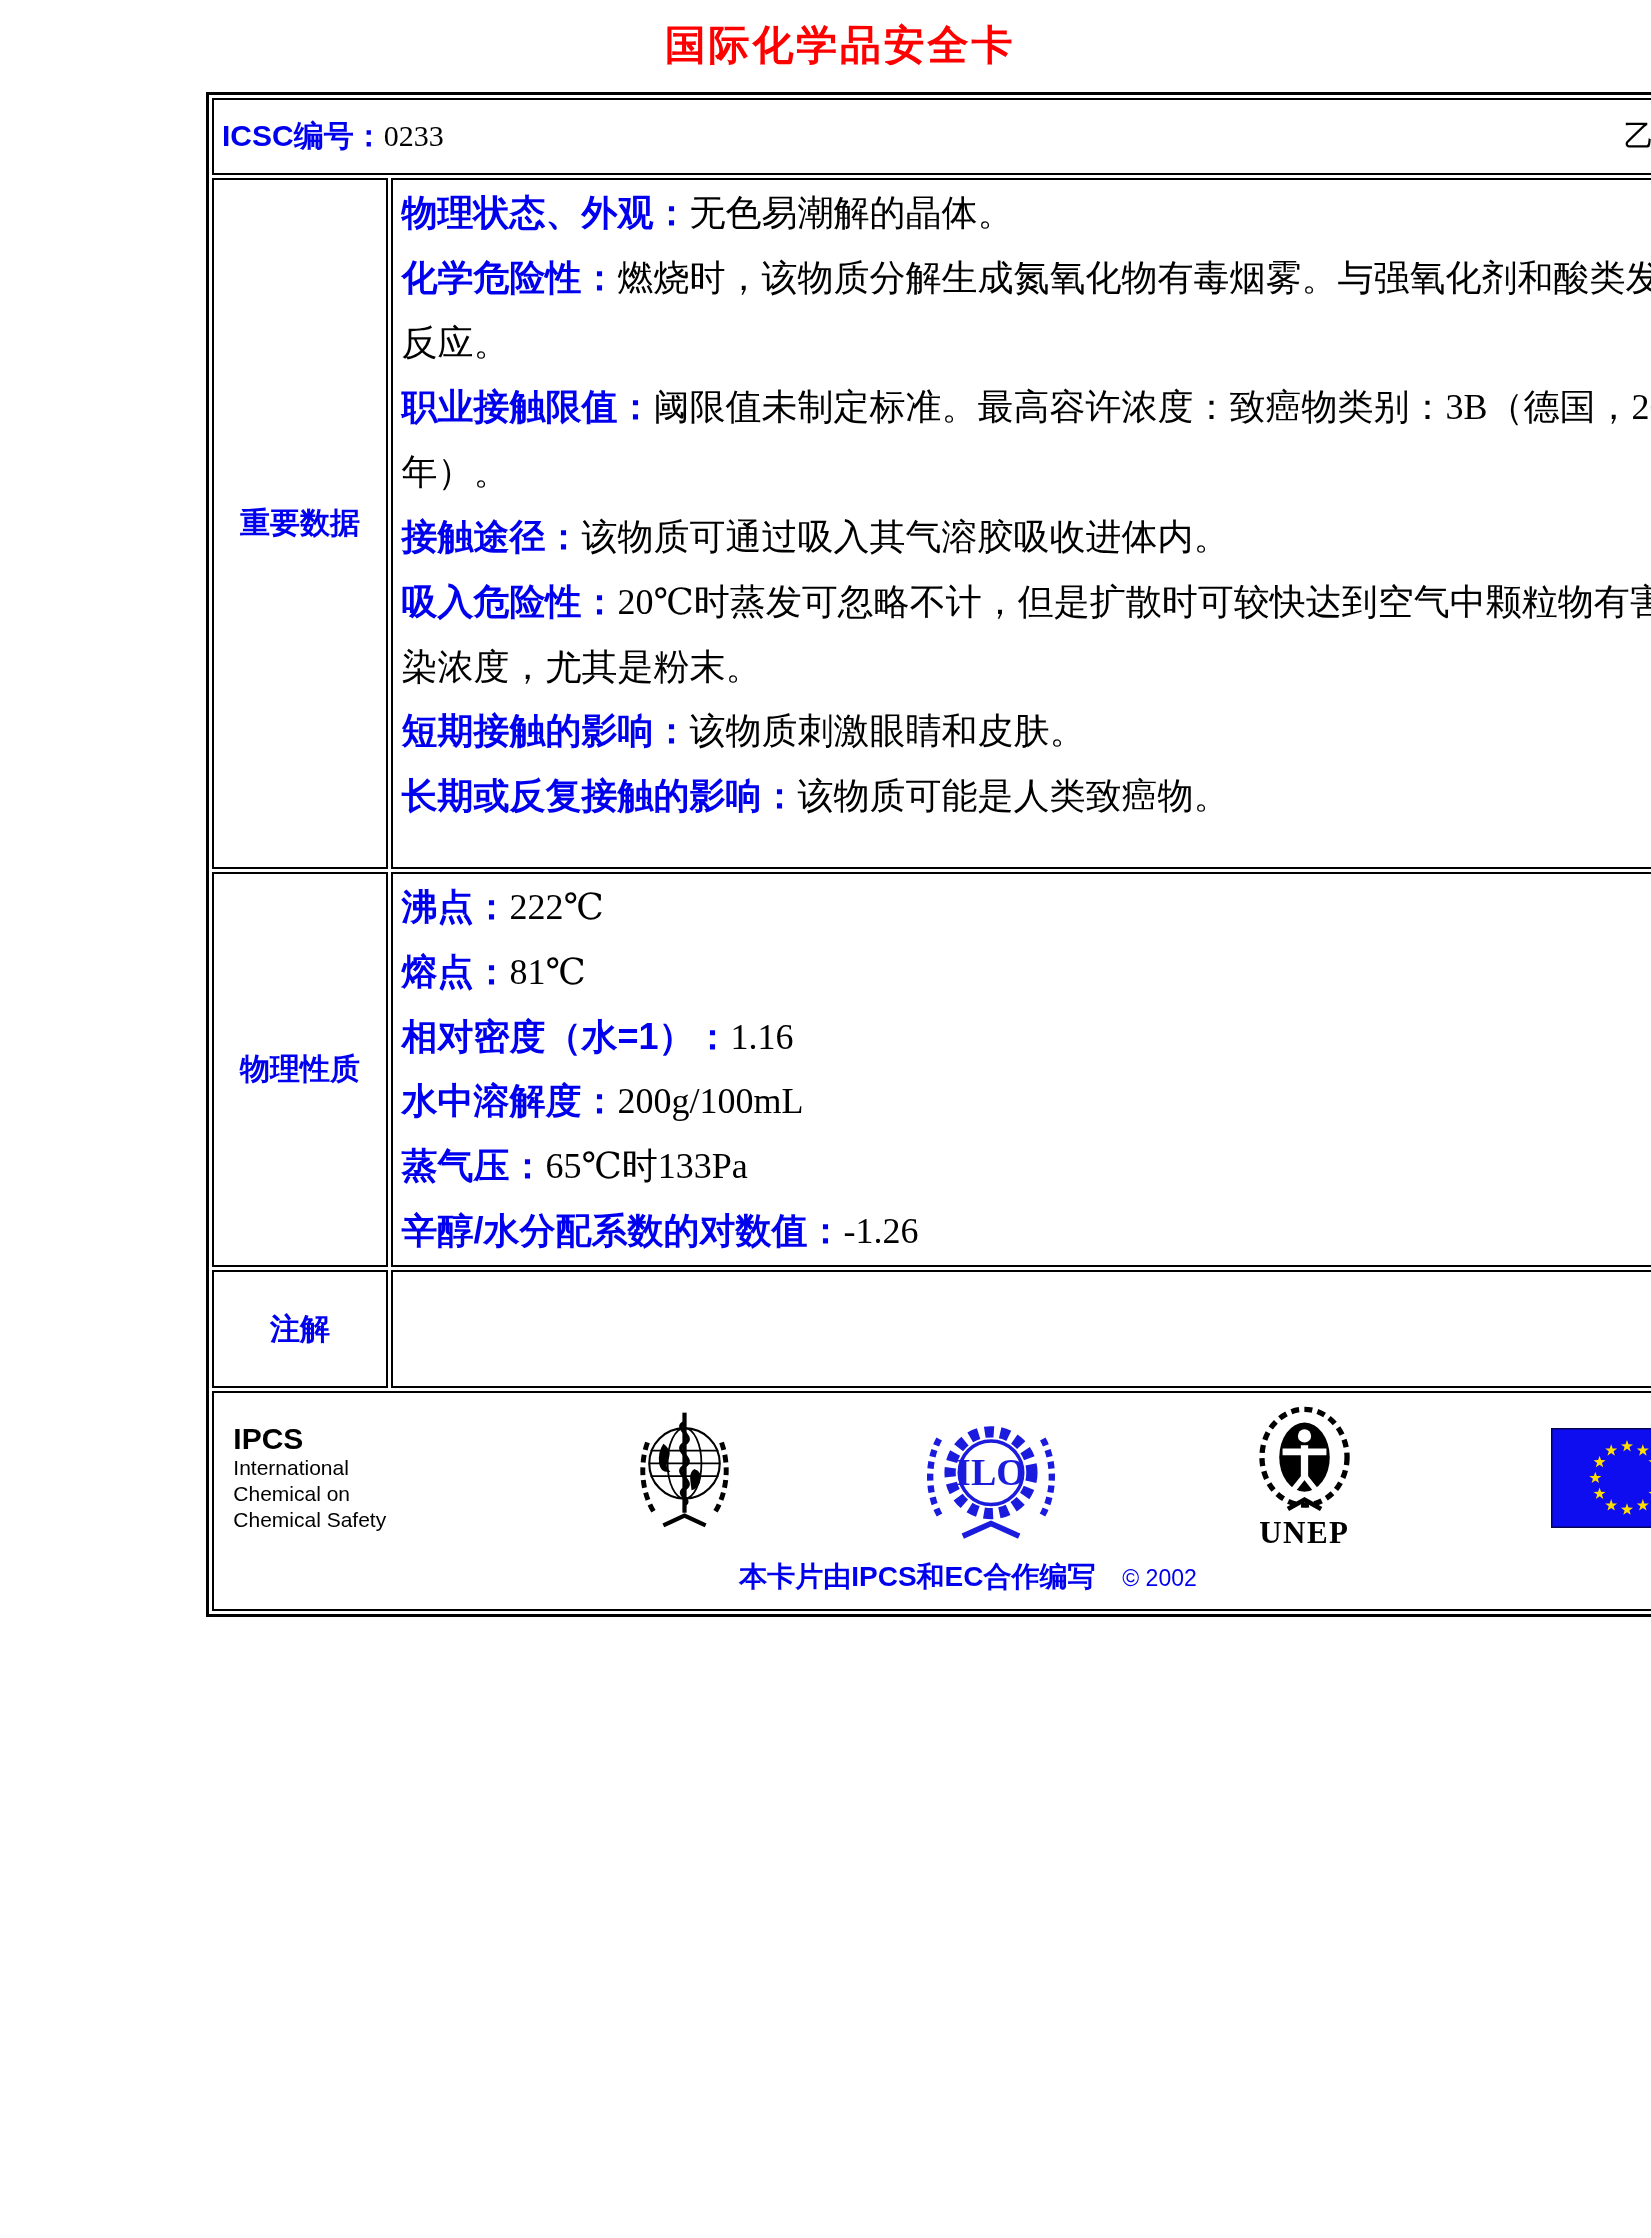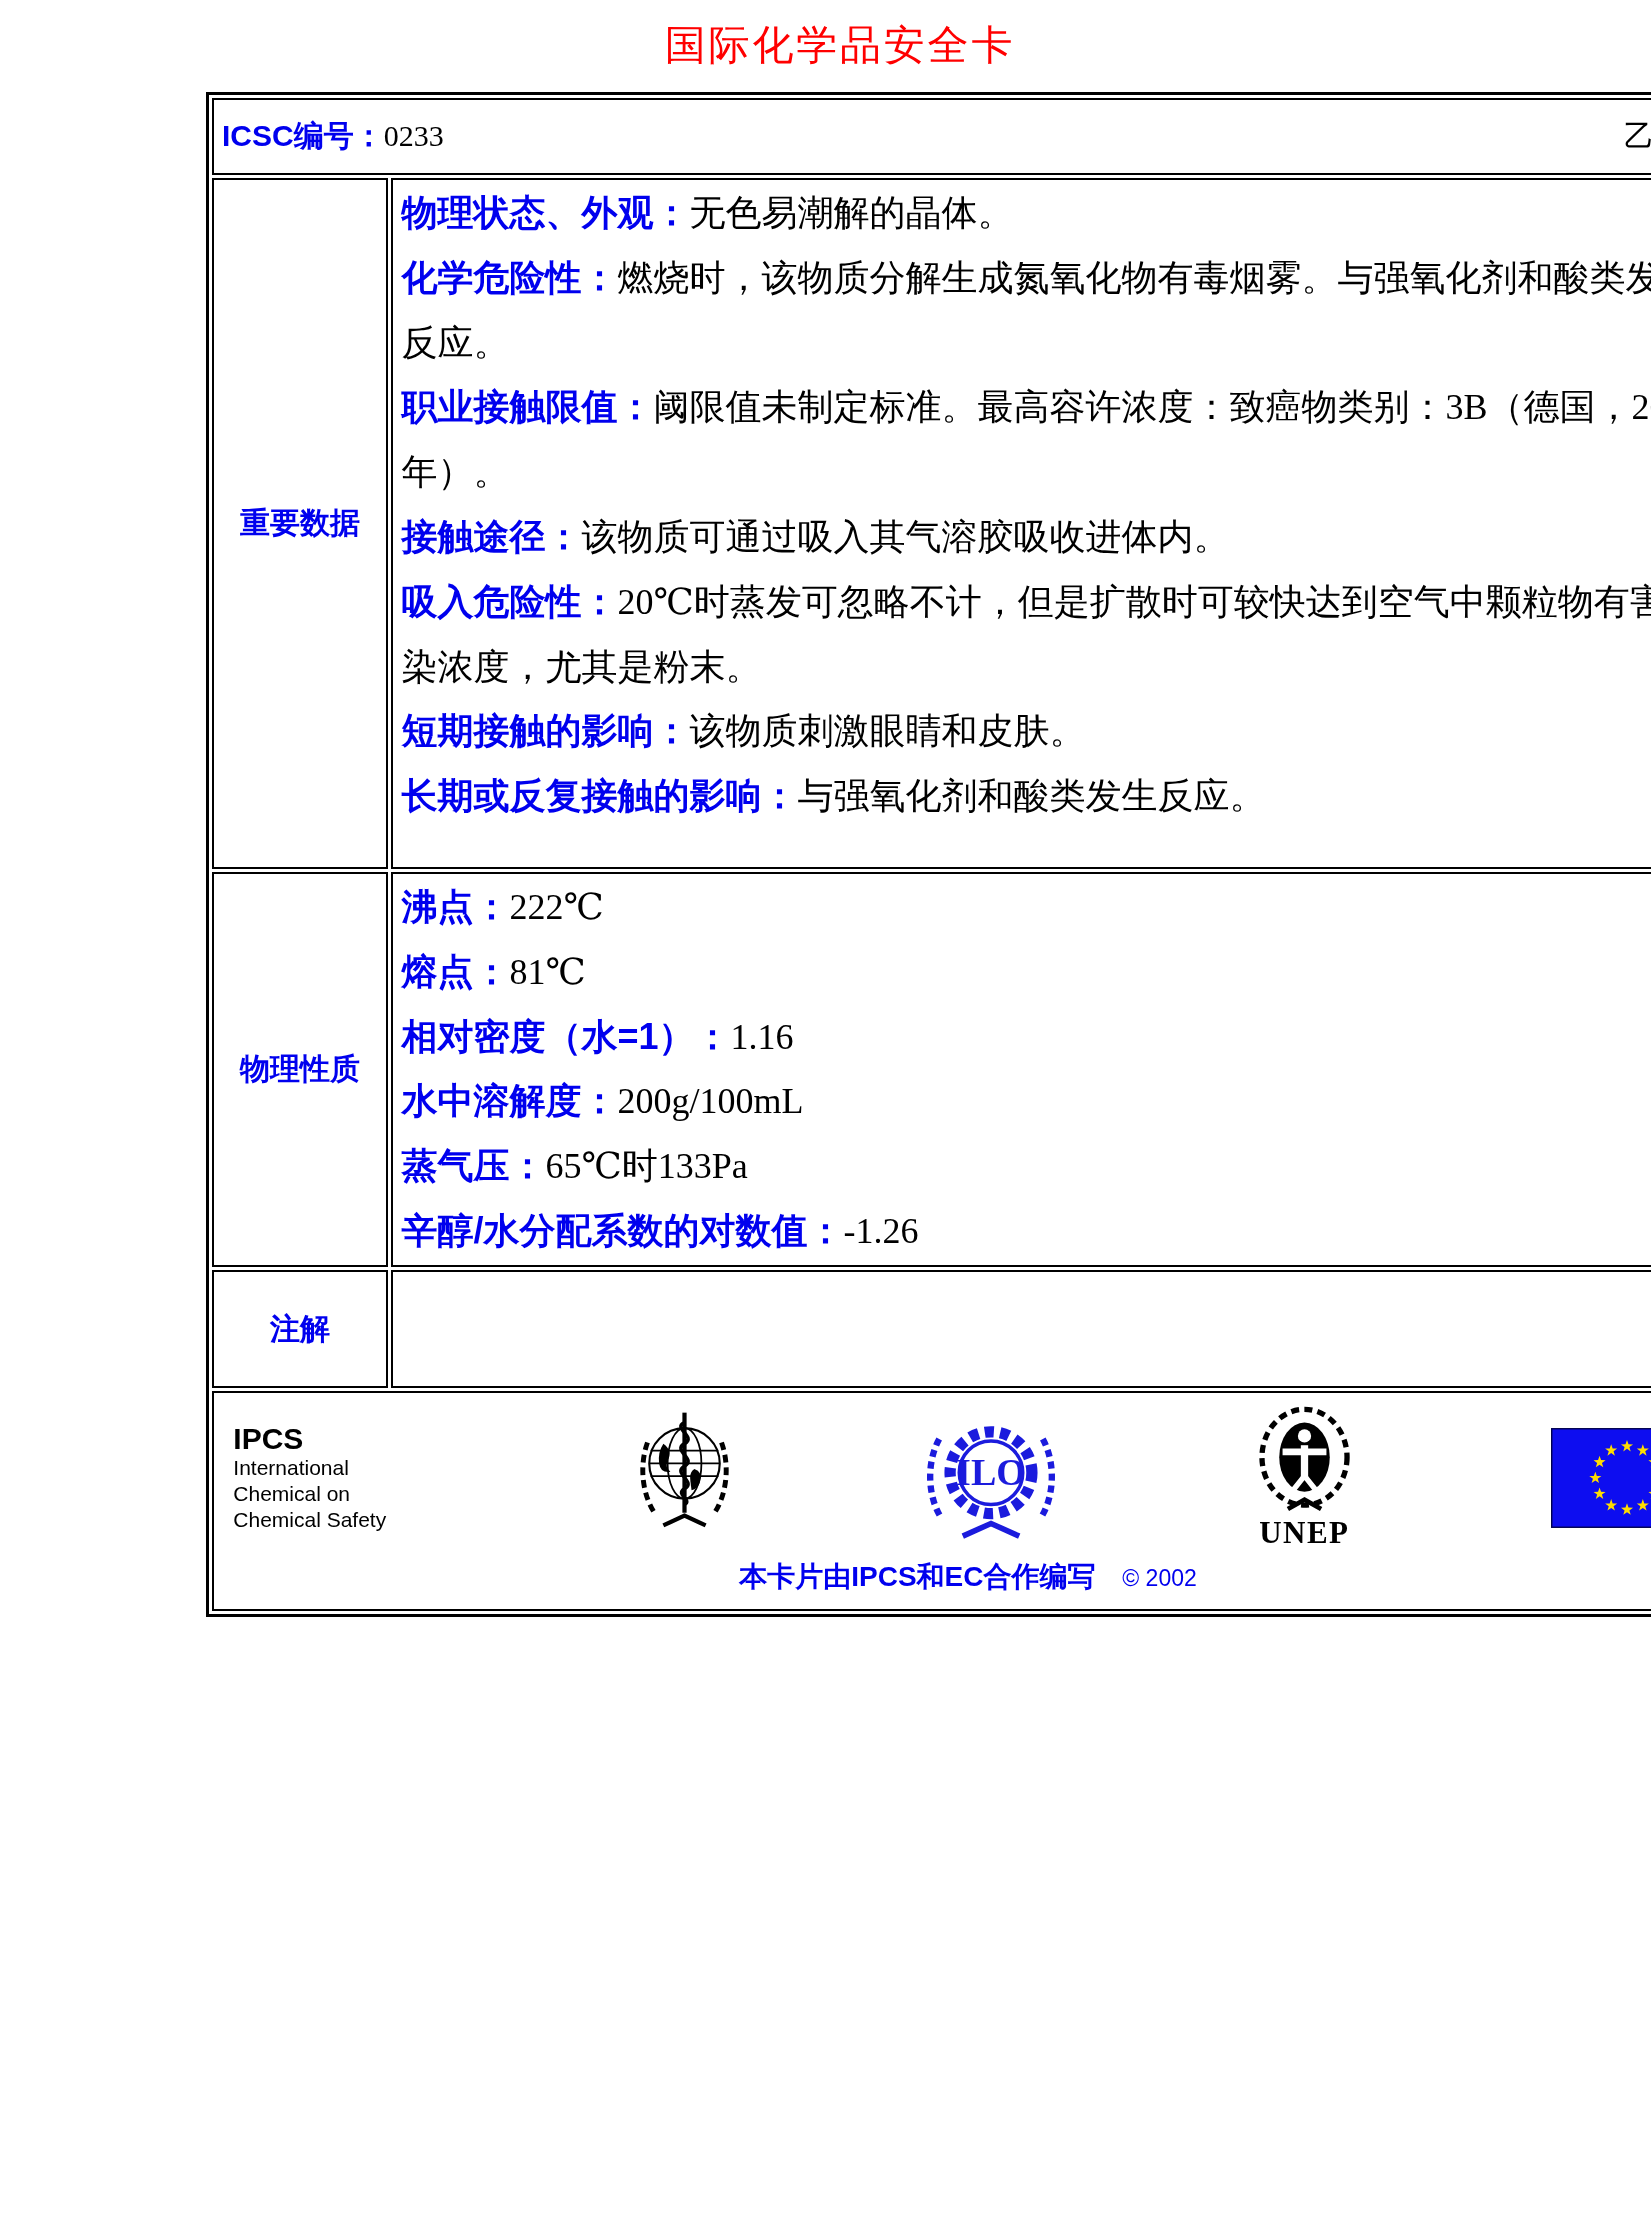--- a/index.html
+++ b/index.html
@@ -13,21 +13,21 @@
     position: relative;
   }
   .title-wrap {
     width: 1268px;
     margin: 18.3px 0 0 206px;
     text-align: center;
   }
   .doc-title {
     margin: 12px;
     font-size: 41px;
-    font-weight: normal;
+    font-weight: bold;
     color: #ff0000;
     letter-spacing: 2.8px;
     font-family: "Liberation Serif", "DejaVu Serif", serif;
   }
   table.card {
     border-collapse: separate;
     border-spacing: 3.5px;
     border: 3.5px solid #000;
     width: 1524px;
     margin: 18.3px 0 0 206px;
@@ -141,21 +141,21 @@
         <div class="data-line"><span class="fld">化学危险性：</span><span class="val">燃烧时，该物质分解生成氮氧化物有毒烟雾。与强氧化剂和酸类发生反应。</span></div>
 
         <div class="data-line"><span class="fld">职业接触限值：</span><span class="val">阈限值未制定标准。最高容许浓度：致癌物类别：3B（德国，2005年）。</span></div>
 
         <div class="data-line"><span class="fld">接触途径：</span><span class="val">该物质可通过吸入其气溶胶吸收进体内。</span></div>
 
         <div class="data-line"><span class="fld">吸入危险性：</span><span class="val">20℃时蒸发可忽略不计，但是扩散时可较快达到空气中颗粒物有害污染浓度，尤其是粉末。</span></div>
 
         <div class="data-line"><span class="fld">短期接触的影响：</span><span class="val">该物质刺激眼睛和皮肤。</span></div>
 
-        <div class="data-line"><span class="fld">长期或反复接触的影响：</span><span class="val">与强氧化剂和酸类发生反应。</span></div>
+        <div class="data-line"><span class="fld">长期或反复接触的影响：</span><span class="val">该物质可能是人类致癌物。</span></div>
       </td>
   </tr>
 
   <tr>
     <td class="label-cell" style="height:395px;">物理性质</td>
     <td class="content-cell">
 
         <div class="data-line"><span class="fld">沸点：</span><span class="val">222℃</span></div>
 
         <div class="data-line"><span class="fld">熔点：</span><span class="val">81℃</span></div>

